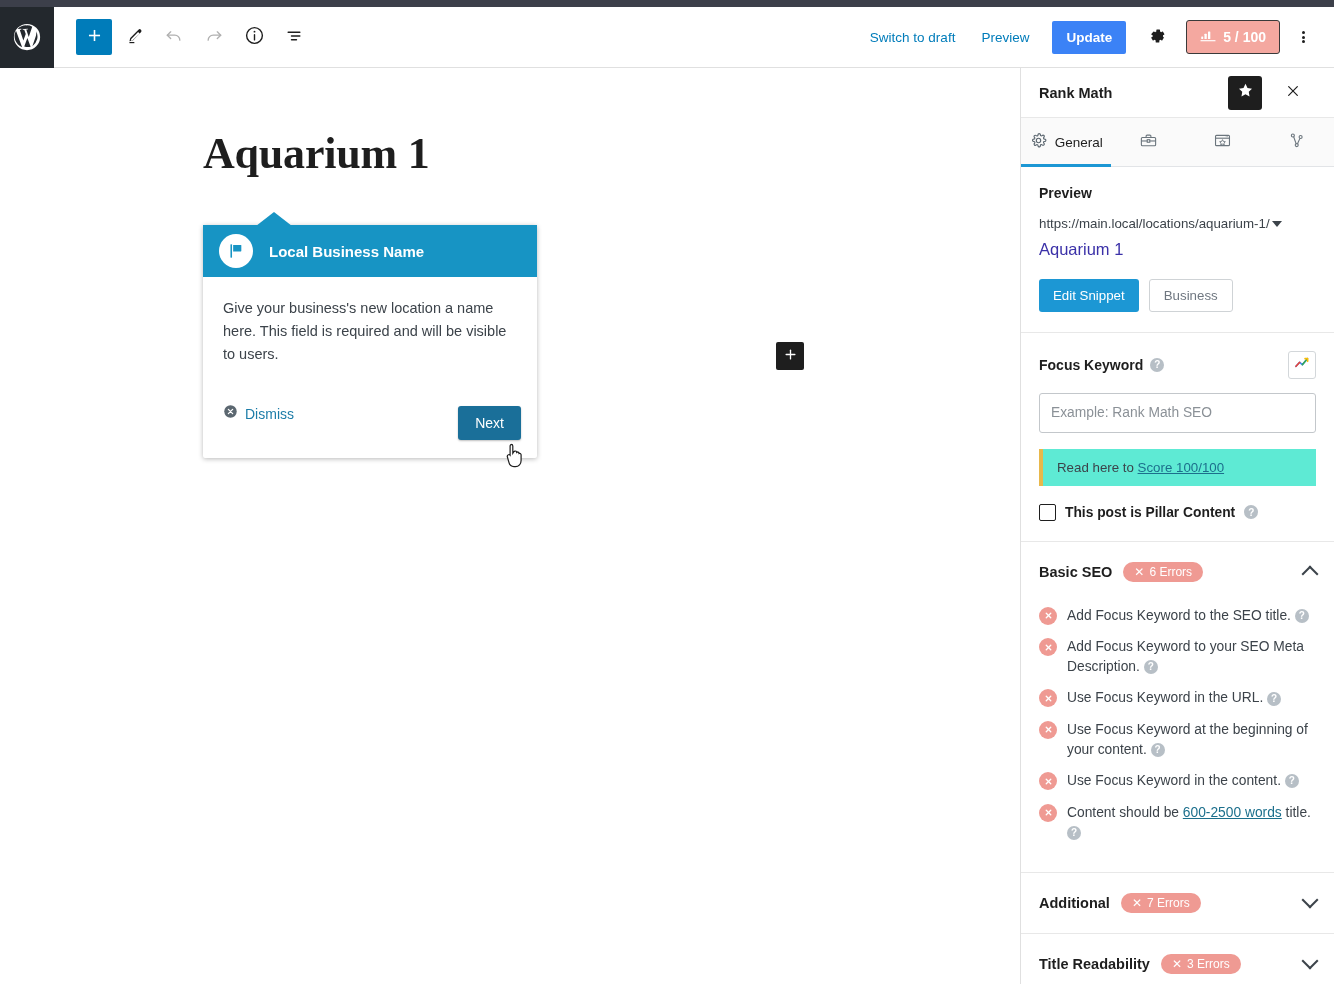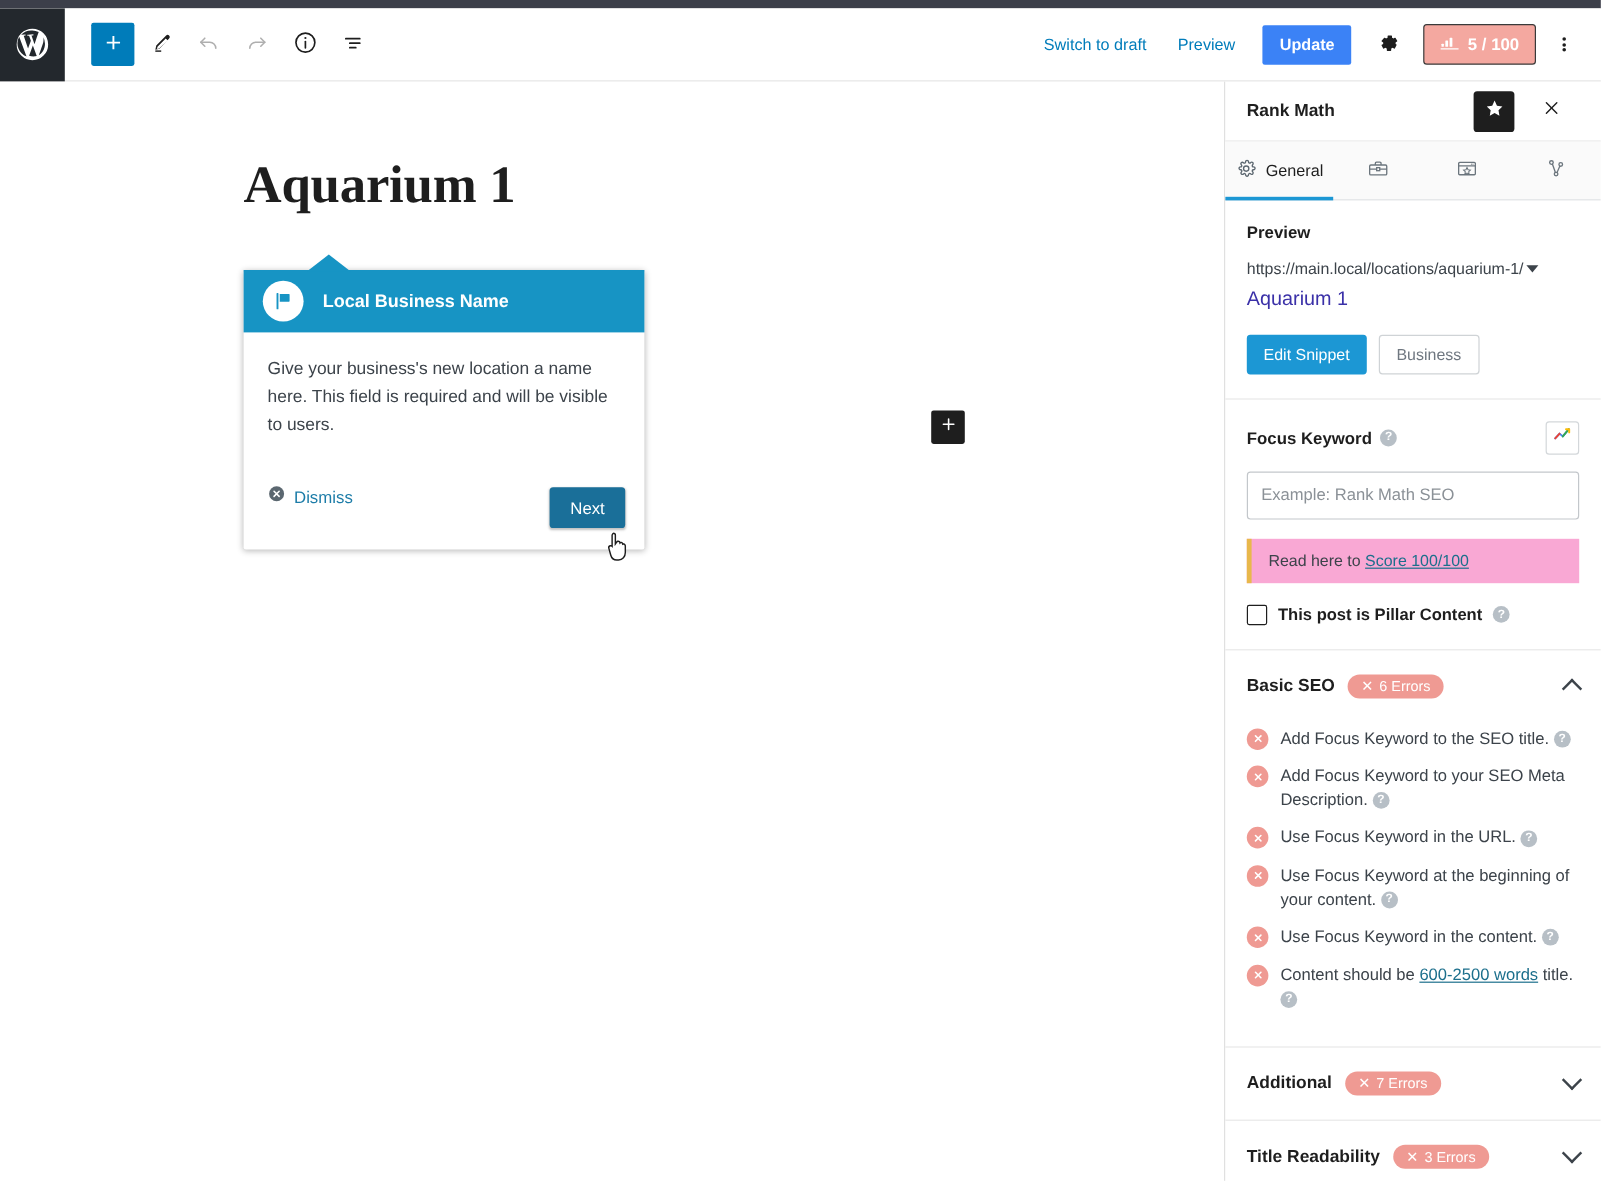--- a/index.html
+++ b/index.html
@@ -328,21 +328,21 @@
     padding: 0 11px;
     font-size: 13.8px;
     color: #3c434a;
     margin-top: 14px;
     font-family: "Liberation Sans", sans-serif;
     background: #fff;
   }
   .kw-input::placeholder { color: #8b9197; }
   .notice {
     margin-top: 16px;
-    background: #f9a8d4;
+    background: #5eead4;
     border-left: 4px solid #e8b84b;
     padding: 11px 24px 11px 14px;
     font-size: 13.3px;
     color: #3c434a;
   }
   .notice a { color: #1c6f8c; text-decoration: underline; }
   .pillar-row {
     display: flex; align-items: center; gap: 9px;
     margin-top: 18px;
   }

